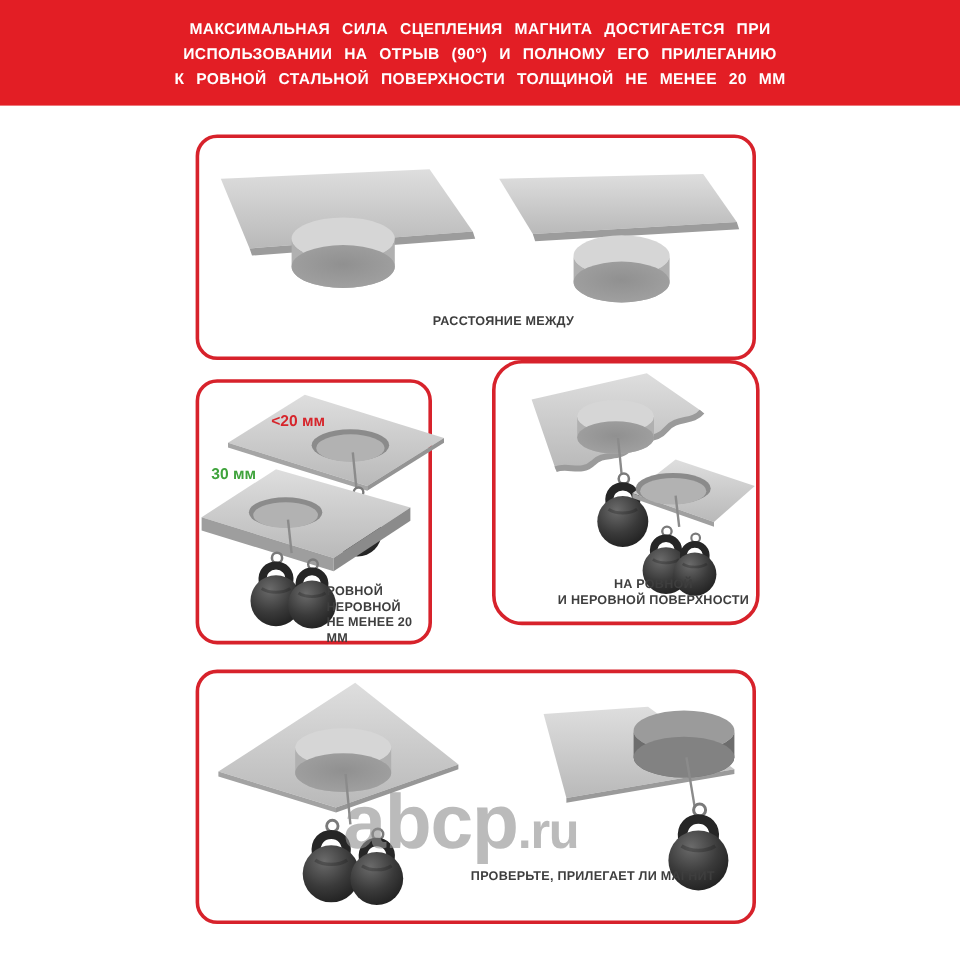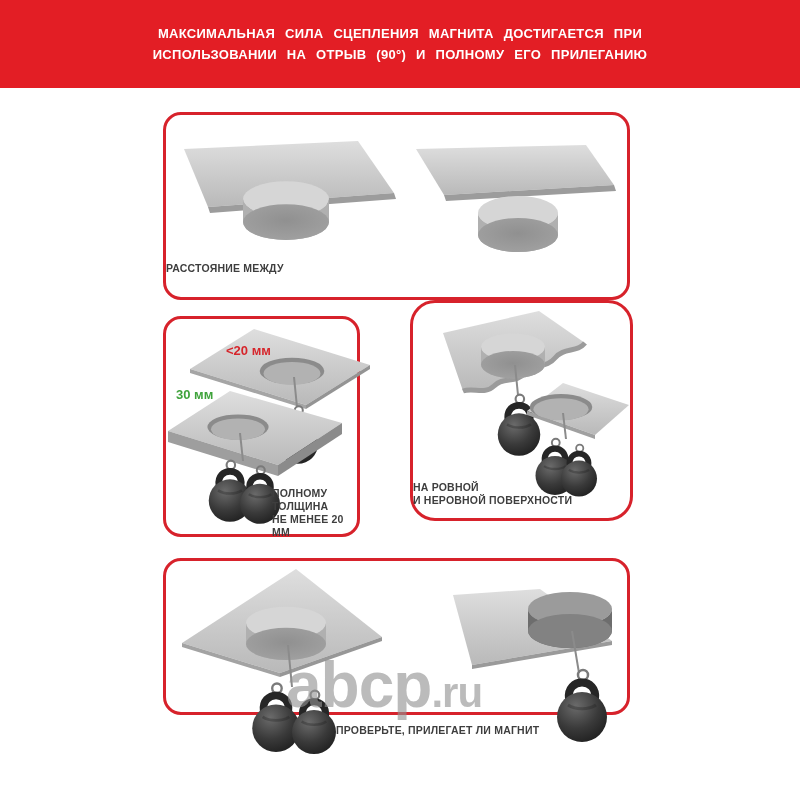--- a/index.html
+++ b/index.html
@@ -20,27 +20,27 @@
     letter-spacing:.3px;word-spacing:6px;white-space:nowrap;
   }
   
   .panel{
     position:absolute;border:3px solid #d7222b;border-radius:18px;
     background:#ffffff;box-sizing:border-box;
   }
   .panel1{left:163px;top:112px;width:467px;height:188px;}
   .panel2{left:163px;top:316px;width:197px;height:221px;}
   .panel3{left:410px;top:300px;width:223px;height:221px;border-radius:25px;}
-  .panel4{left:163px;top:558px;width:467px;height:157px;padding-left:26px;}
+  .panel4{left:163px;top:558px;width:467px;height:212px;padding-left:26px;}
   .panel svg.art{position:absolute;left:0;top:0;}
   .caption{
     position:absolute;font-size:10.5px;font-weight:bold;color:#3e3e3e;
     line-height:13px;letter-spacing:.2px;
   }
-  .cap-center{}
+  .cap-center{text-align:center;margin-left:23px;}
   .cap1{left:0;top:147px;width:100%;}
   .cap2{left:106px;top:168px;text-align:left;}
   .cap3{left:0;top:178px;width:100%;}
   .cap4{left:170px;top:163px;width:270px;}
   .size-label{position:absolute;font-size:13px;font-weight:bold;white-space:nowrap;}
   .label-red{color:#d6252b;left:60px;top:24px;}
   .label-green{color:#3fa33c;left:10px;top:68px;}
   
   .watermark{
     position:absolute;left:286px;top:648px;z-index:6;pointer-events:none;
@@ -93,20 +93,21 @@
     <g id="magIn">
       <ellipse cx="0" cy="0" rx="34" ry="14" fill="#8b8b8b"></ellipse>
       <ellipse cx="0" cy="2.5" rx="30" ry="12" fill="#b2b2b2"></ellipse>
     </g>
   </defs>
 </svg>
 
 <header class="banner">
   <div class="line">МАКСИМАЛЬНАЯ СИЛА СЦЕПЛЕНИЯ МАГНИТА ДОСТИГАЕТСЯ ПРИ</div>
   <div class="line">ИСПОЛЬЗОВАНИИ НА ОТРЫВ (90°) И ПОЛНОМУ ЕГО ПРИЛЕГАНИЮ</div>
+  <div class="line">К РОВНОЙ СТАЛЬНОЙ ПОВЕРХНОСТИ ТОЛЩИНОЙ НЕ МЕНЕЕ 20 ММ</div>
 </header>
 
 <section class="panel panel1">
   <svg class="art" width="461" height="182" viewBox="0 0 461 182">
 
     <g>
       <polygon points="18,34 192,26 228,78 42,92" fill="url(#gp)"></polygon>
       <polygon points="42,92 228,78 230,84 44,98" fill="#9c9c9c"></polygon>
       <use href="#mag" transform="translate(120,84) scale(0.86,1.05)"></use>
     </g>
@@ -140,22 +141,22 @@
       <polygon points="112,146 176,104 176,115 112,157" fill="#8b8b8b"></polygon>
       <use href="#magIn" transform="translate(72,108) scale(0.9,0.9)"></use>
       <path d="M74,114 L77,142" stroke="#8b8b8b" stroke-width="2" fill="none"></path>
       <use href="#kb" transform="translate(64,168) scale(0.85)"></use>
       <use href="#kb" transform="translate(94,172) scale(0.8)"></use>
     </g>
   </svg>
   <div class="size-label label-red">&lt;20 мм</div>
   <div class="size-label label-green">30 мм</div>
   <div class="caption cap2">
-    <div>ПОЛНОМУ</div>
-    <div>ТОЛЩИНА</div>
+    <div>РОВНОЙ</div>
+    <div>НЕРОВНОЙ</div>
     <div>НЕ МЕНЕЕ 20 ММ</div>
   </div>
 </section>
 
 <section class="panel panel3">
   <svg class="art" width="217" height="215" viewBox="0 0 217 215">
 
     <g>
       <path d="M30,30 L126,8 L172,40 C164,50 151,44 142,55 C133,66 121,59 112,70 C103,81 90,73 81,83 C72,92 60,84 50,88 Z" fill="url(#gp)"></path>
       <path d="M172,40 C164,50 151,44 142,55 C133,66 121,59 112,70 C103,81 90,73 81,83 C72,92 60,84 50,88" fill="none" stroke="#9b9b9b" stroke-width="5" stroke-linejoin="round"></path>

